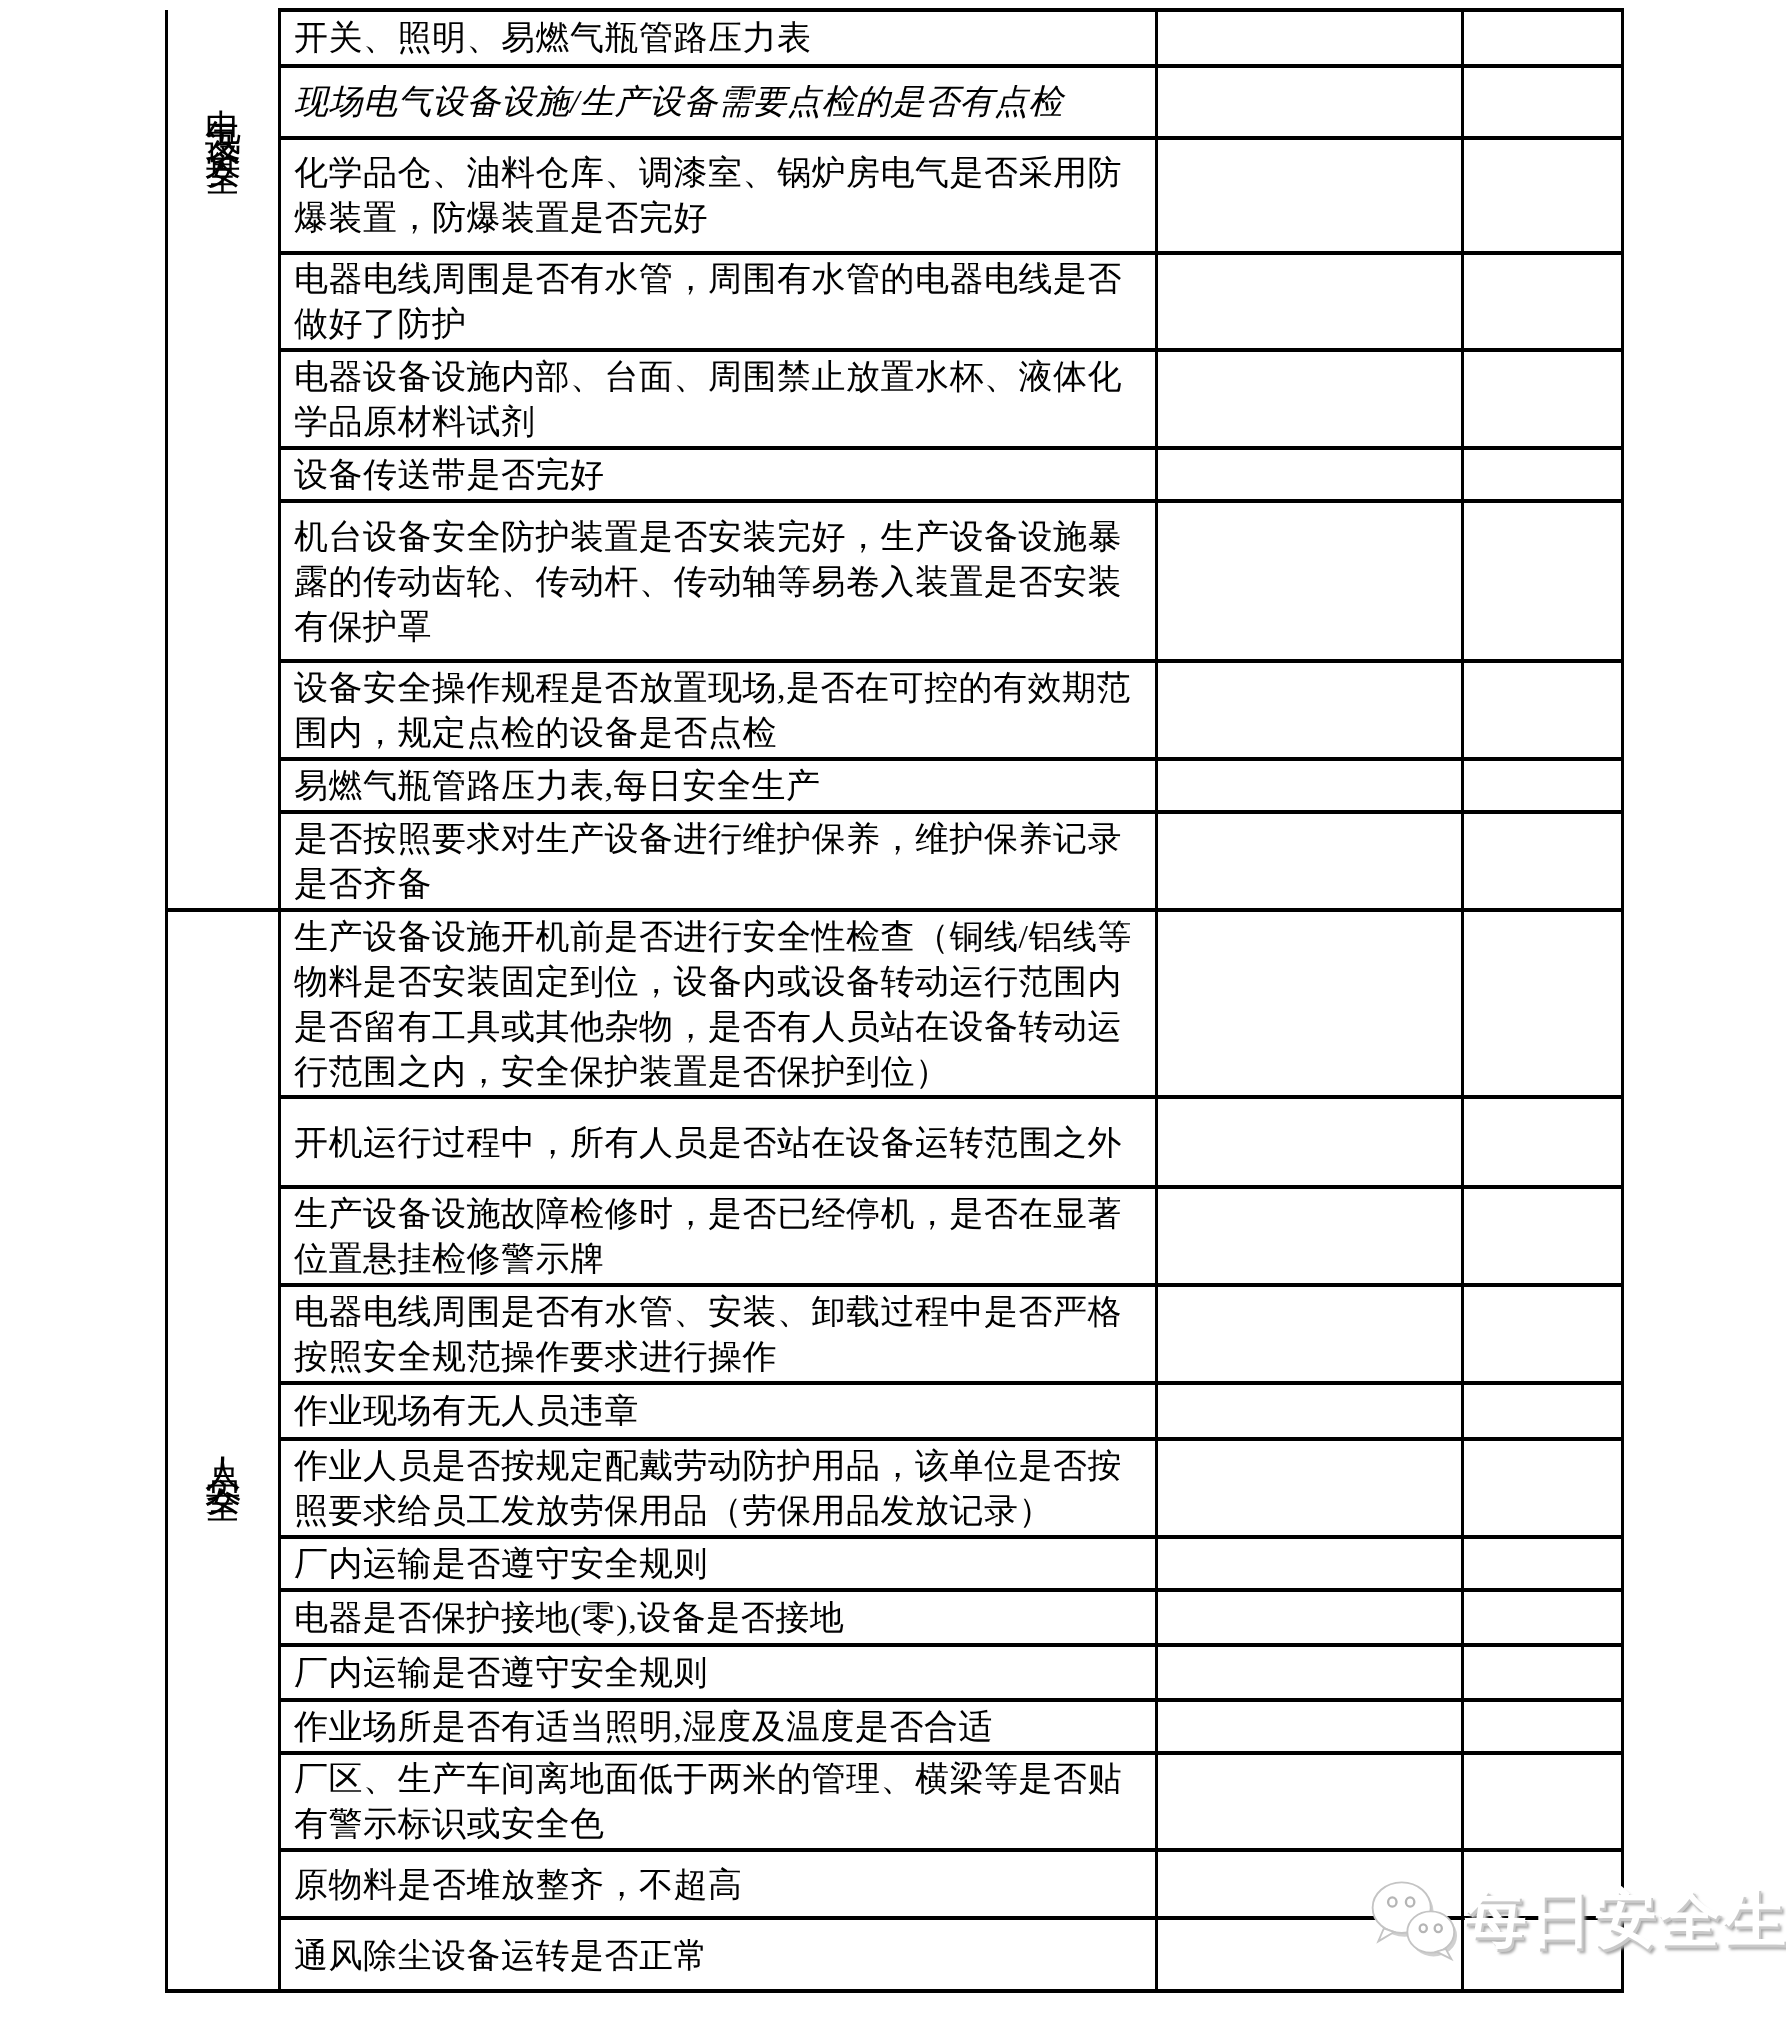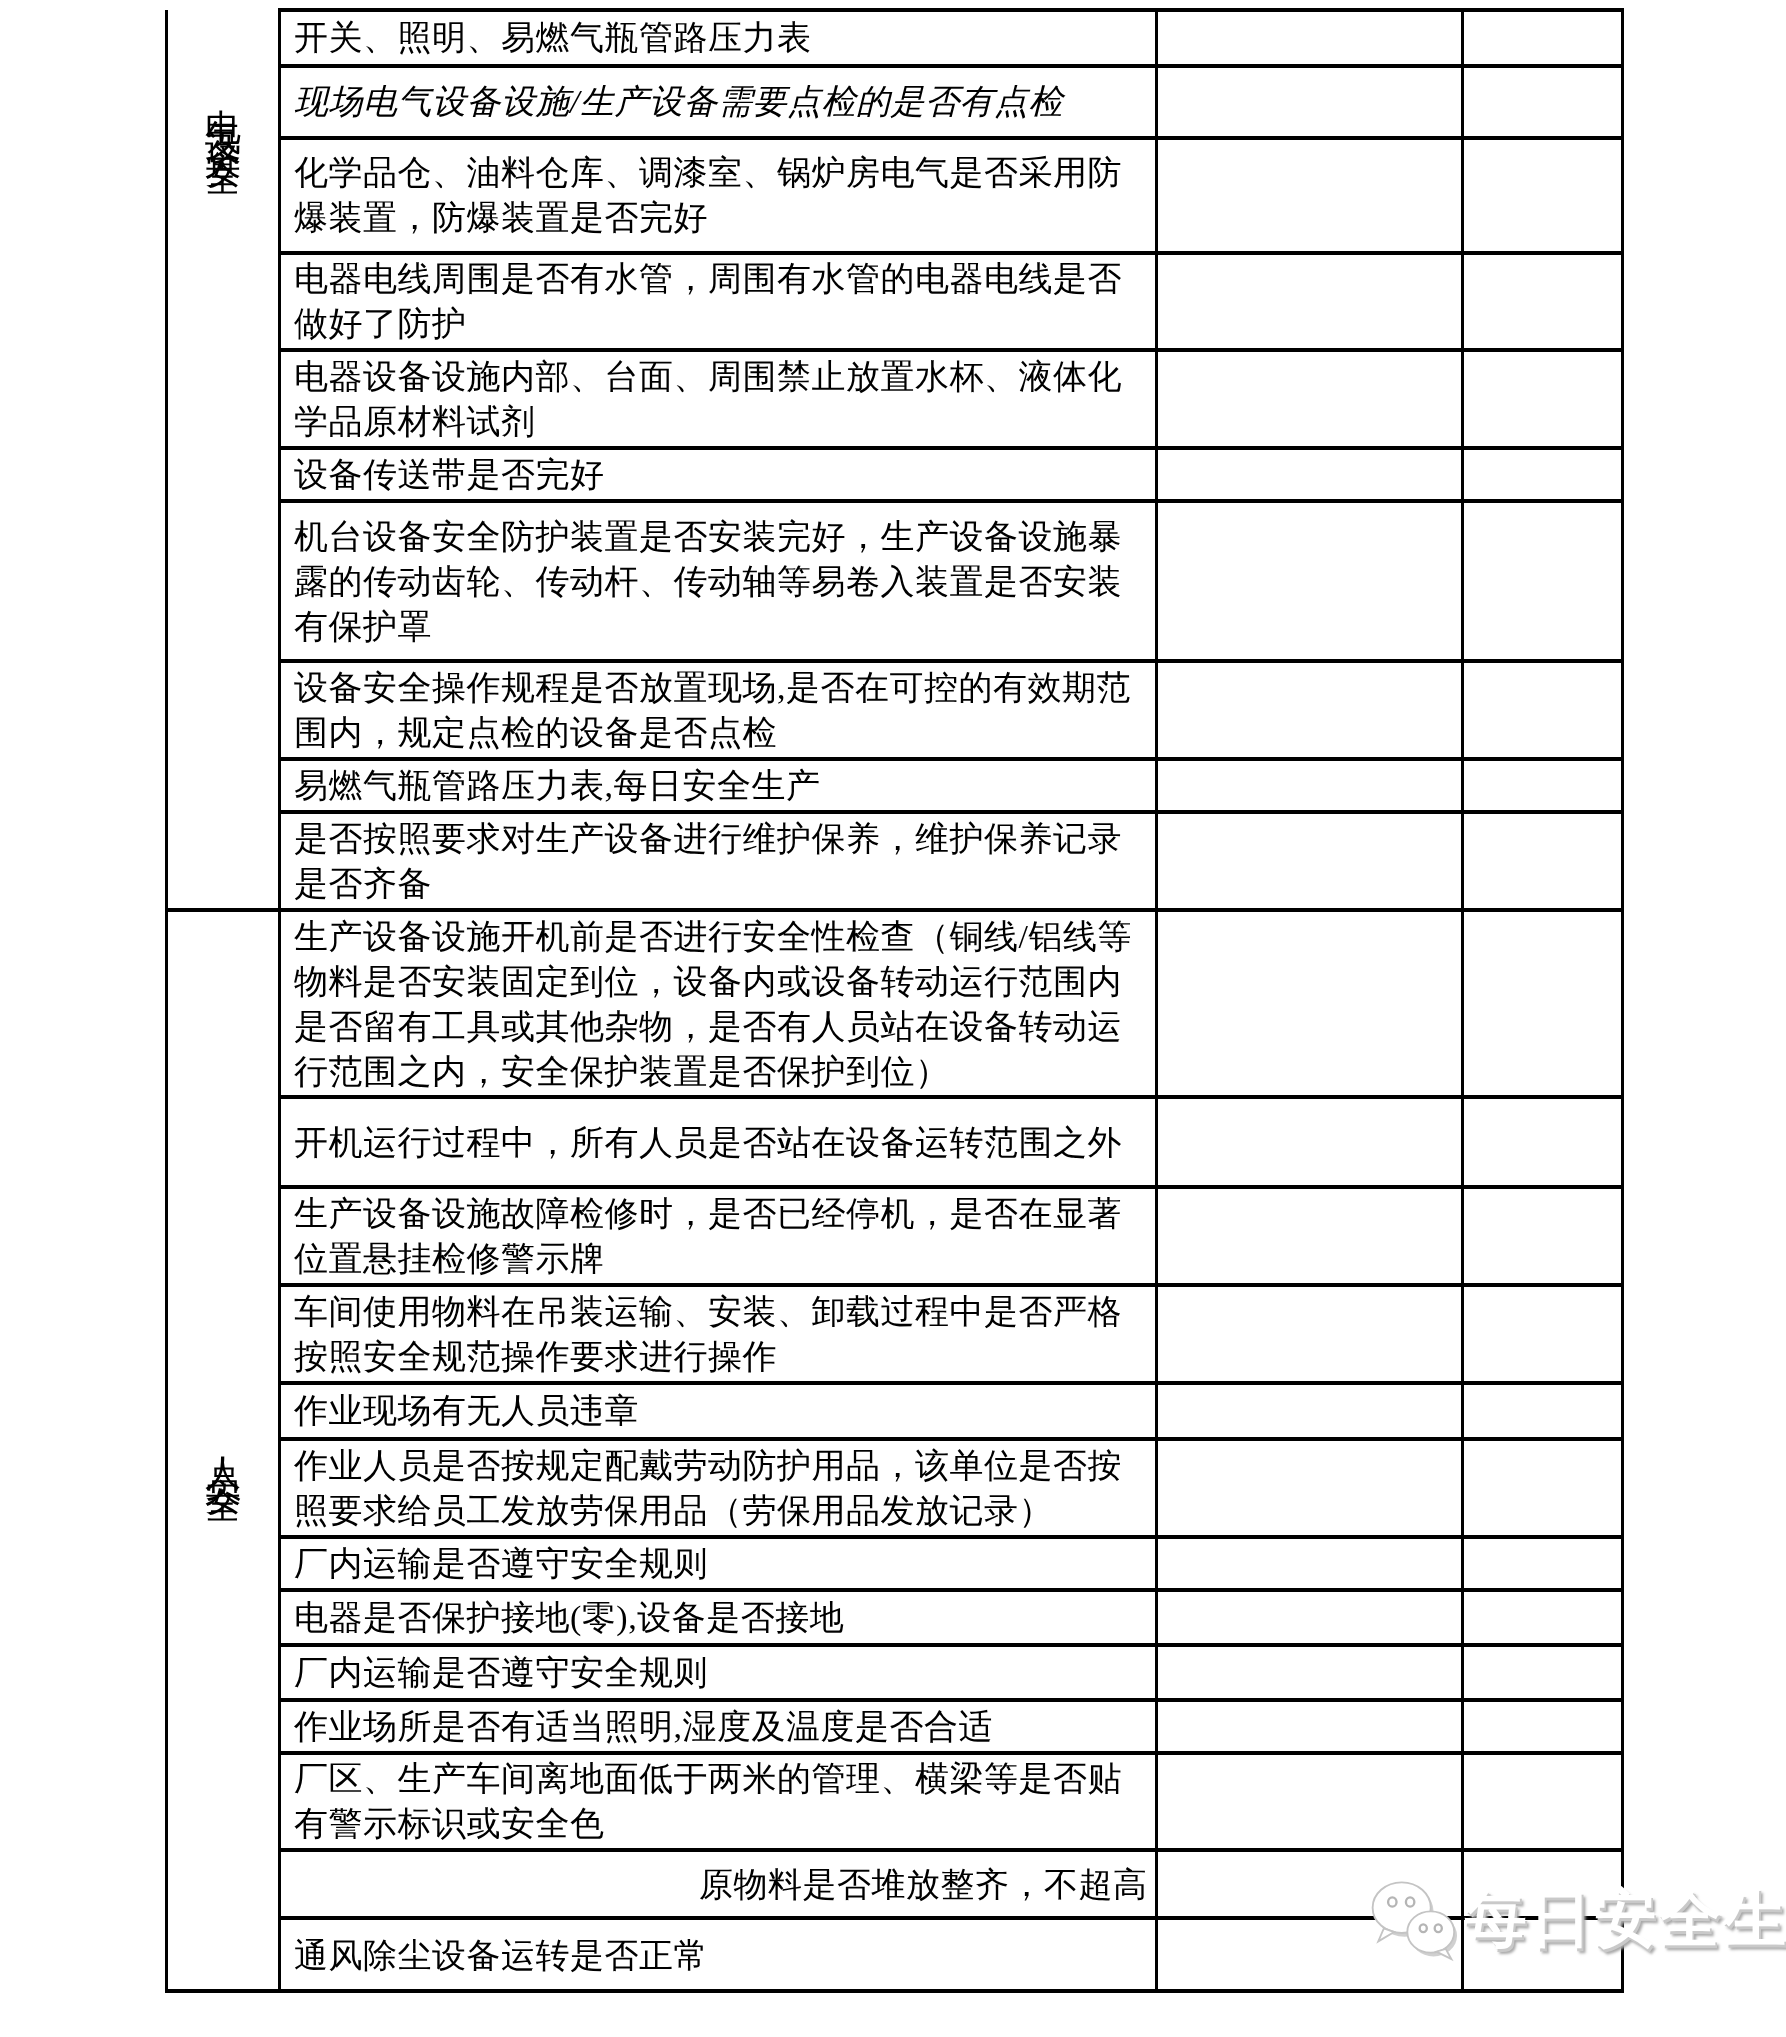--- a/index.html
+++ b/index.html
@@ -143,21 +143,21 @@
       <td class="item">开机运行过程中，所有人员是否站在设备运转范围之外</td>
       <td class="chk"></td>
       <td class="chk"></td>
     </tr>
     <tr style="height: 83px;">
       <td class="item">生产设备设施故障检修时，是否已经停机，是否在显著位置悬挂检修警示牌</td>
       <td class="chk"></td>
       <td class="chk"></td>
     </tr>
     <tr style="height: 85px;">
-      <td class="item">车间使用物料在吊装运输、安装、卸载过程中是否严格按照安全规范操作要求进行操作</td>
+      <td class="item">电器电线周围是否有水管、安装、卸载过程中是否严格按照安全规范操作要求进行操作</td>
       <td class="chk"></td>
       <td class="chk"></td>
     </tr>
     <tr style="height: 56px;">
       <td class="item">作业现场有无人员违章</td>
       <td class="chk"></td>
       <td class="chk"></td>
     </tr>
     <tr style="height: 85px;">
       <td class="item">作业人员是否按规定配戴劳动防护用品，该单位是否按照要求给员工发放劳保用品（劳保用品发放记录）</td>
@@ -182,21 +182,21 @@
     <tr style="height: 51px;">
       <td class="item">作业场所是否有适当照明,湿度及温度是否合适</td>
       <td class="chk"></td>
       <td class="chk"></td>
     </tr>
     <tr style="height: 92px;">
       <td class="item">厂区、生产车间离地面低于两米的管理、横梁等是否贴有警示标识或安全色</td>
       <td class="chk"></td>
       <td class="chk"></td>
     </tr>
-    <tr style="height: 68px; text-align: right;">
+    <tr style="height: 68px;">
       <td class="item">原物料是否堆放整齐，不超高</td>
       <td class="chk"></td>
       <td class="chk"></td>
     </tr>
     <tr style="height: 73px;">
       <td class="item low">通风除尘设备运转是否正常</td>
       <td class="chk"></td>
       <td class="chk"></td>
     </tr>
   </tbody>

